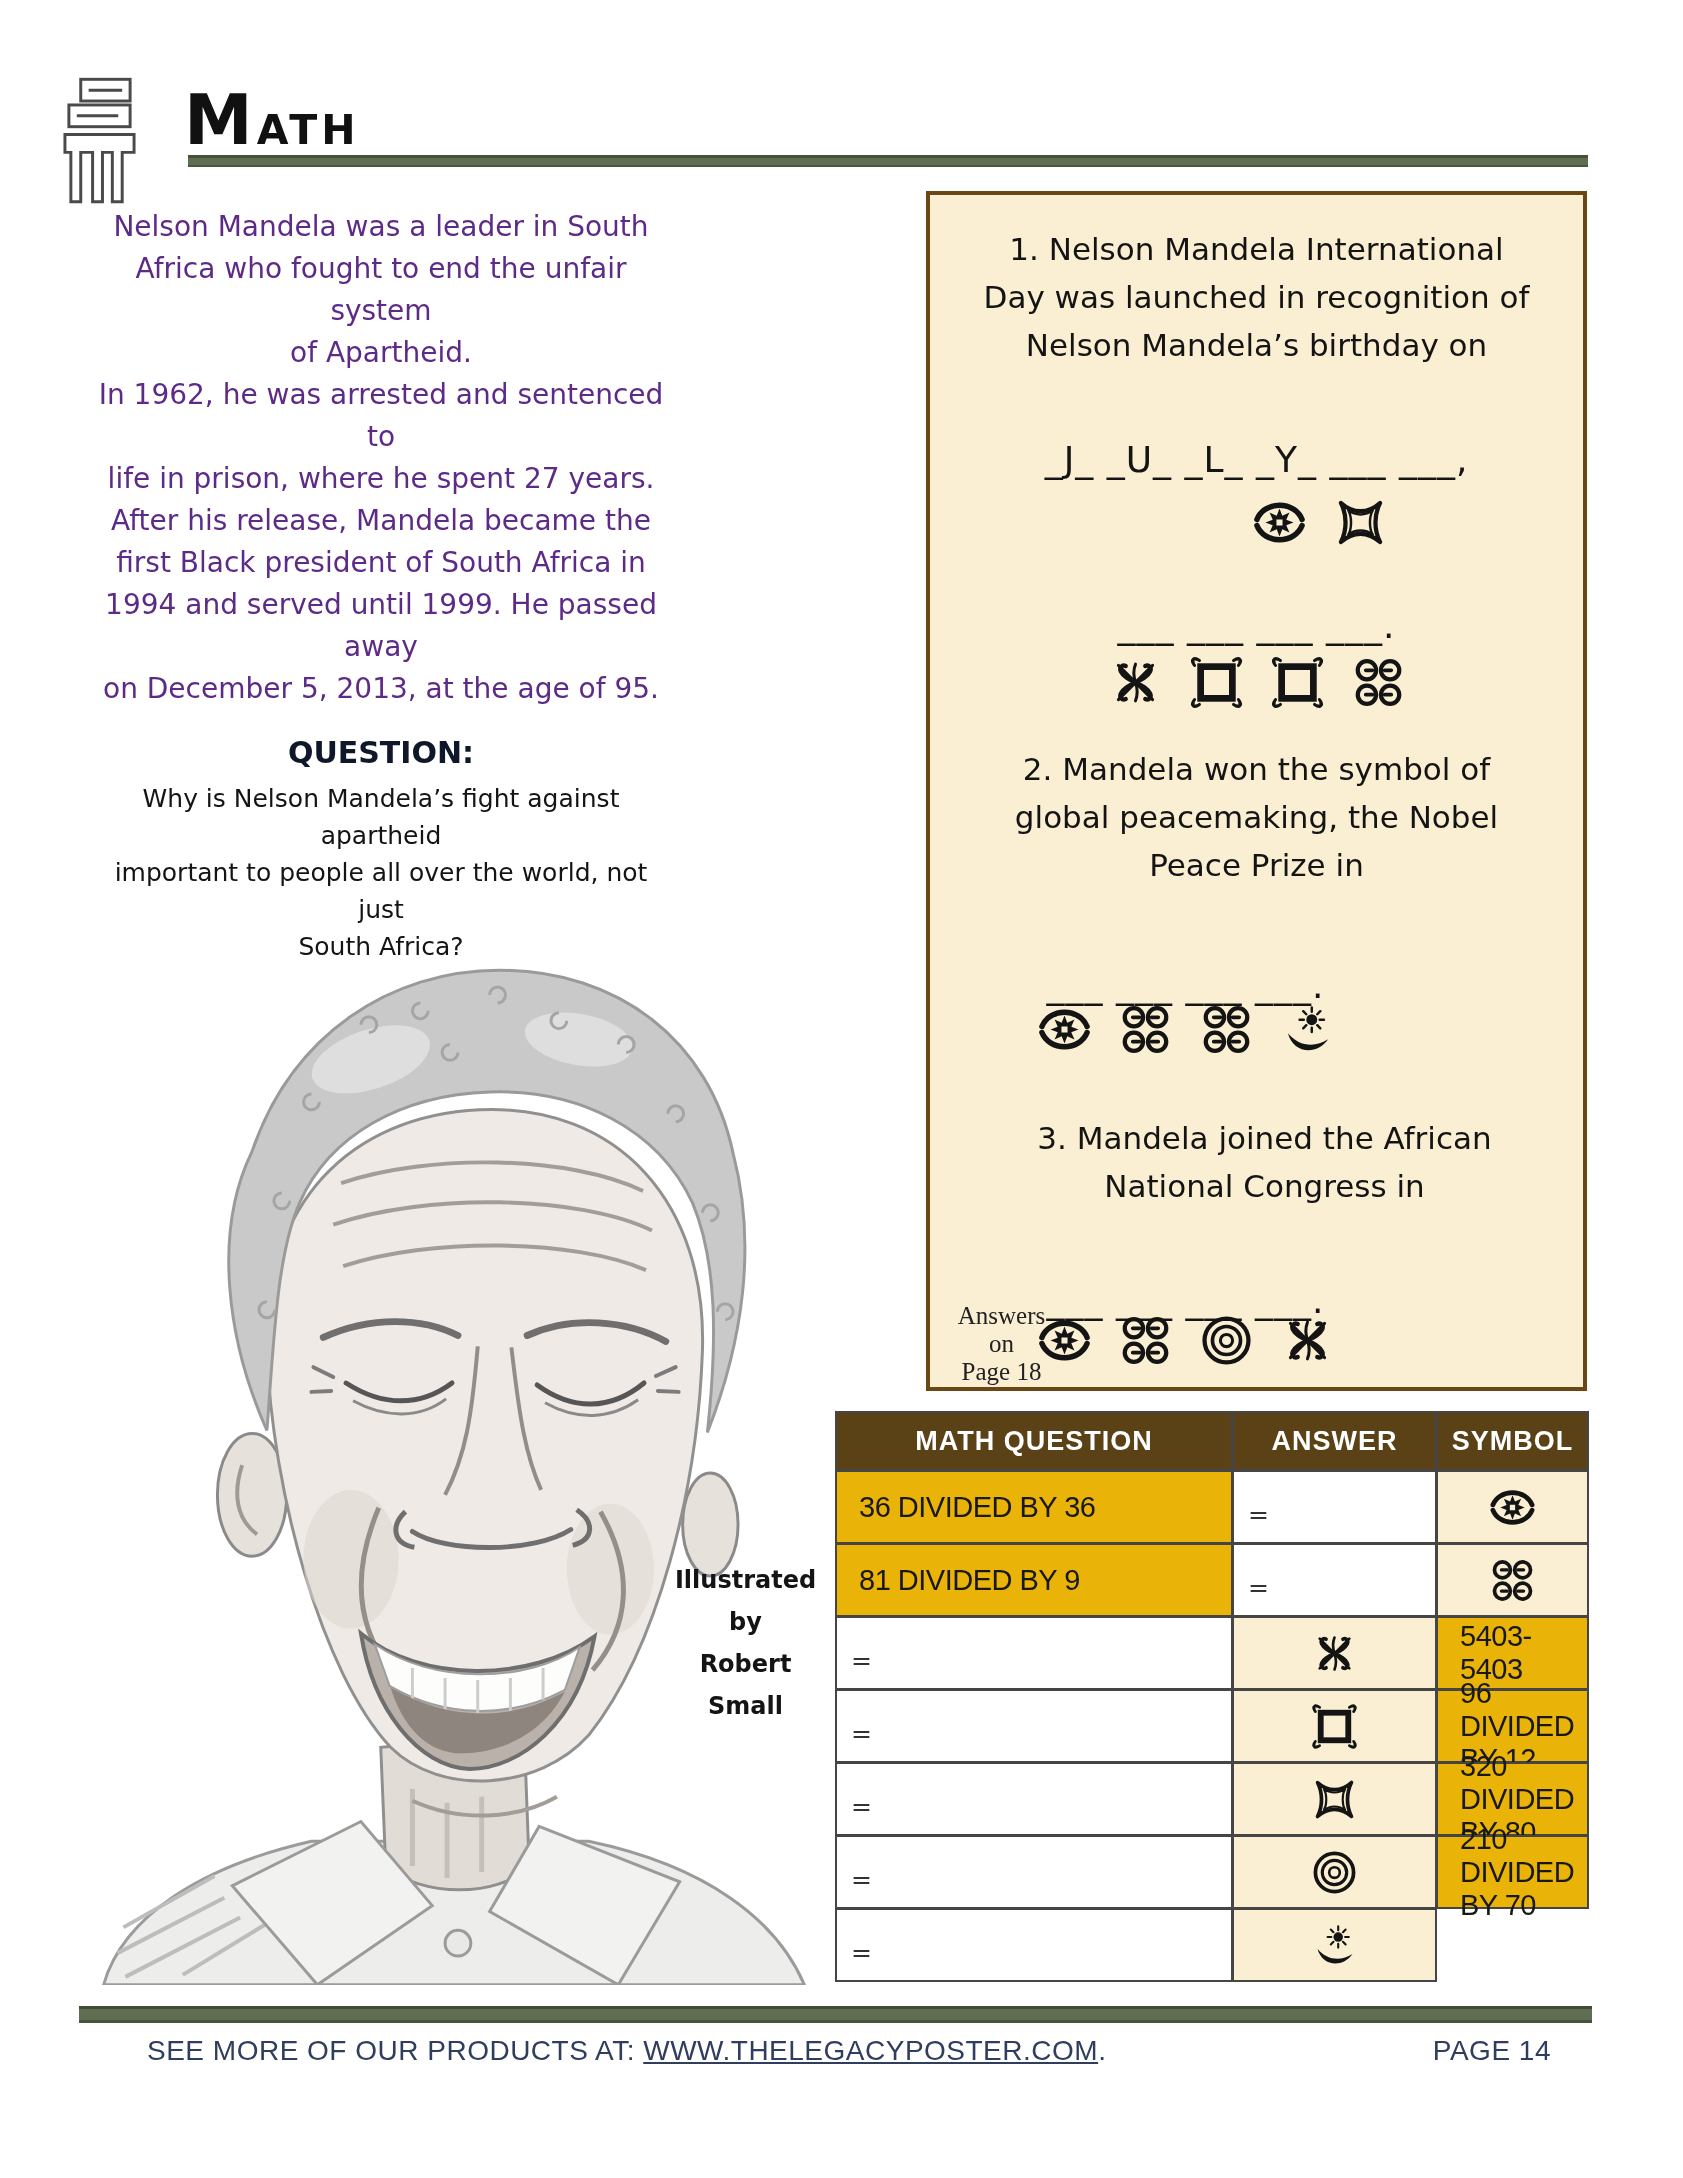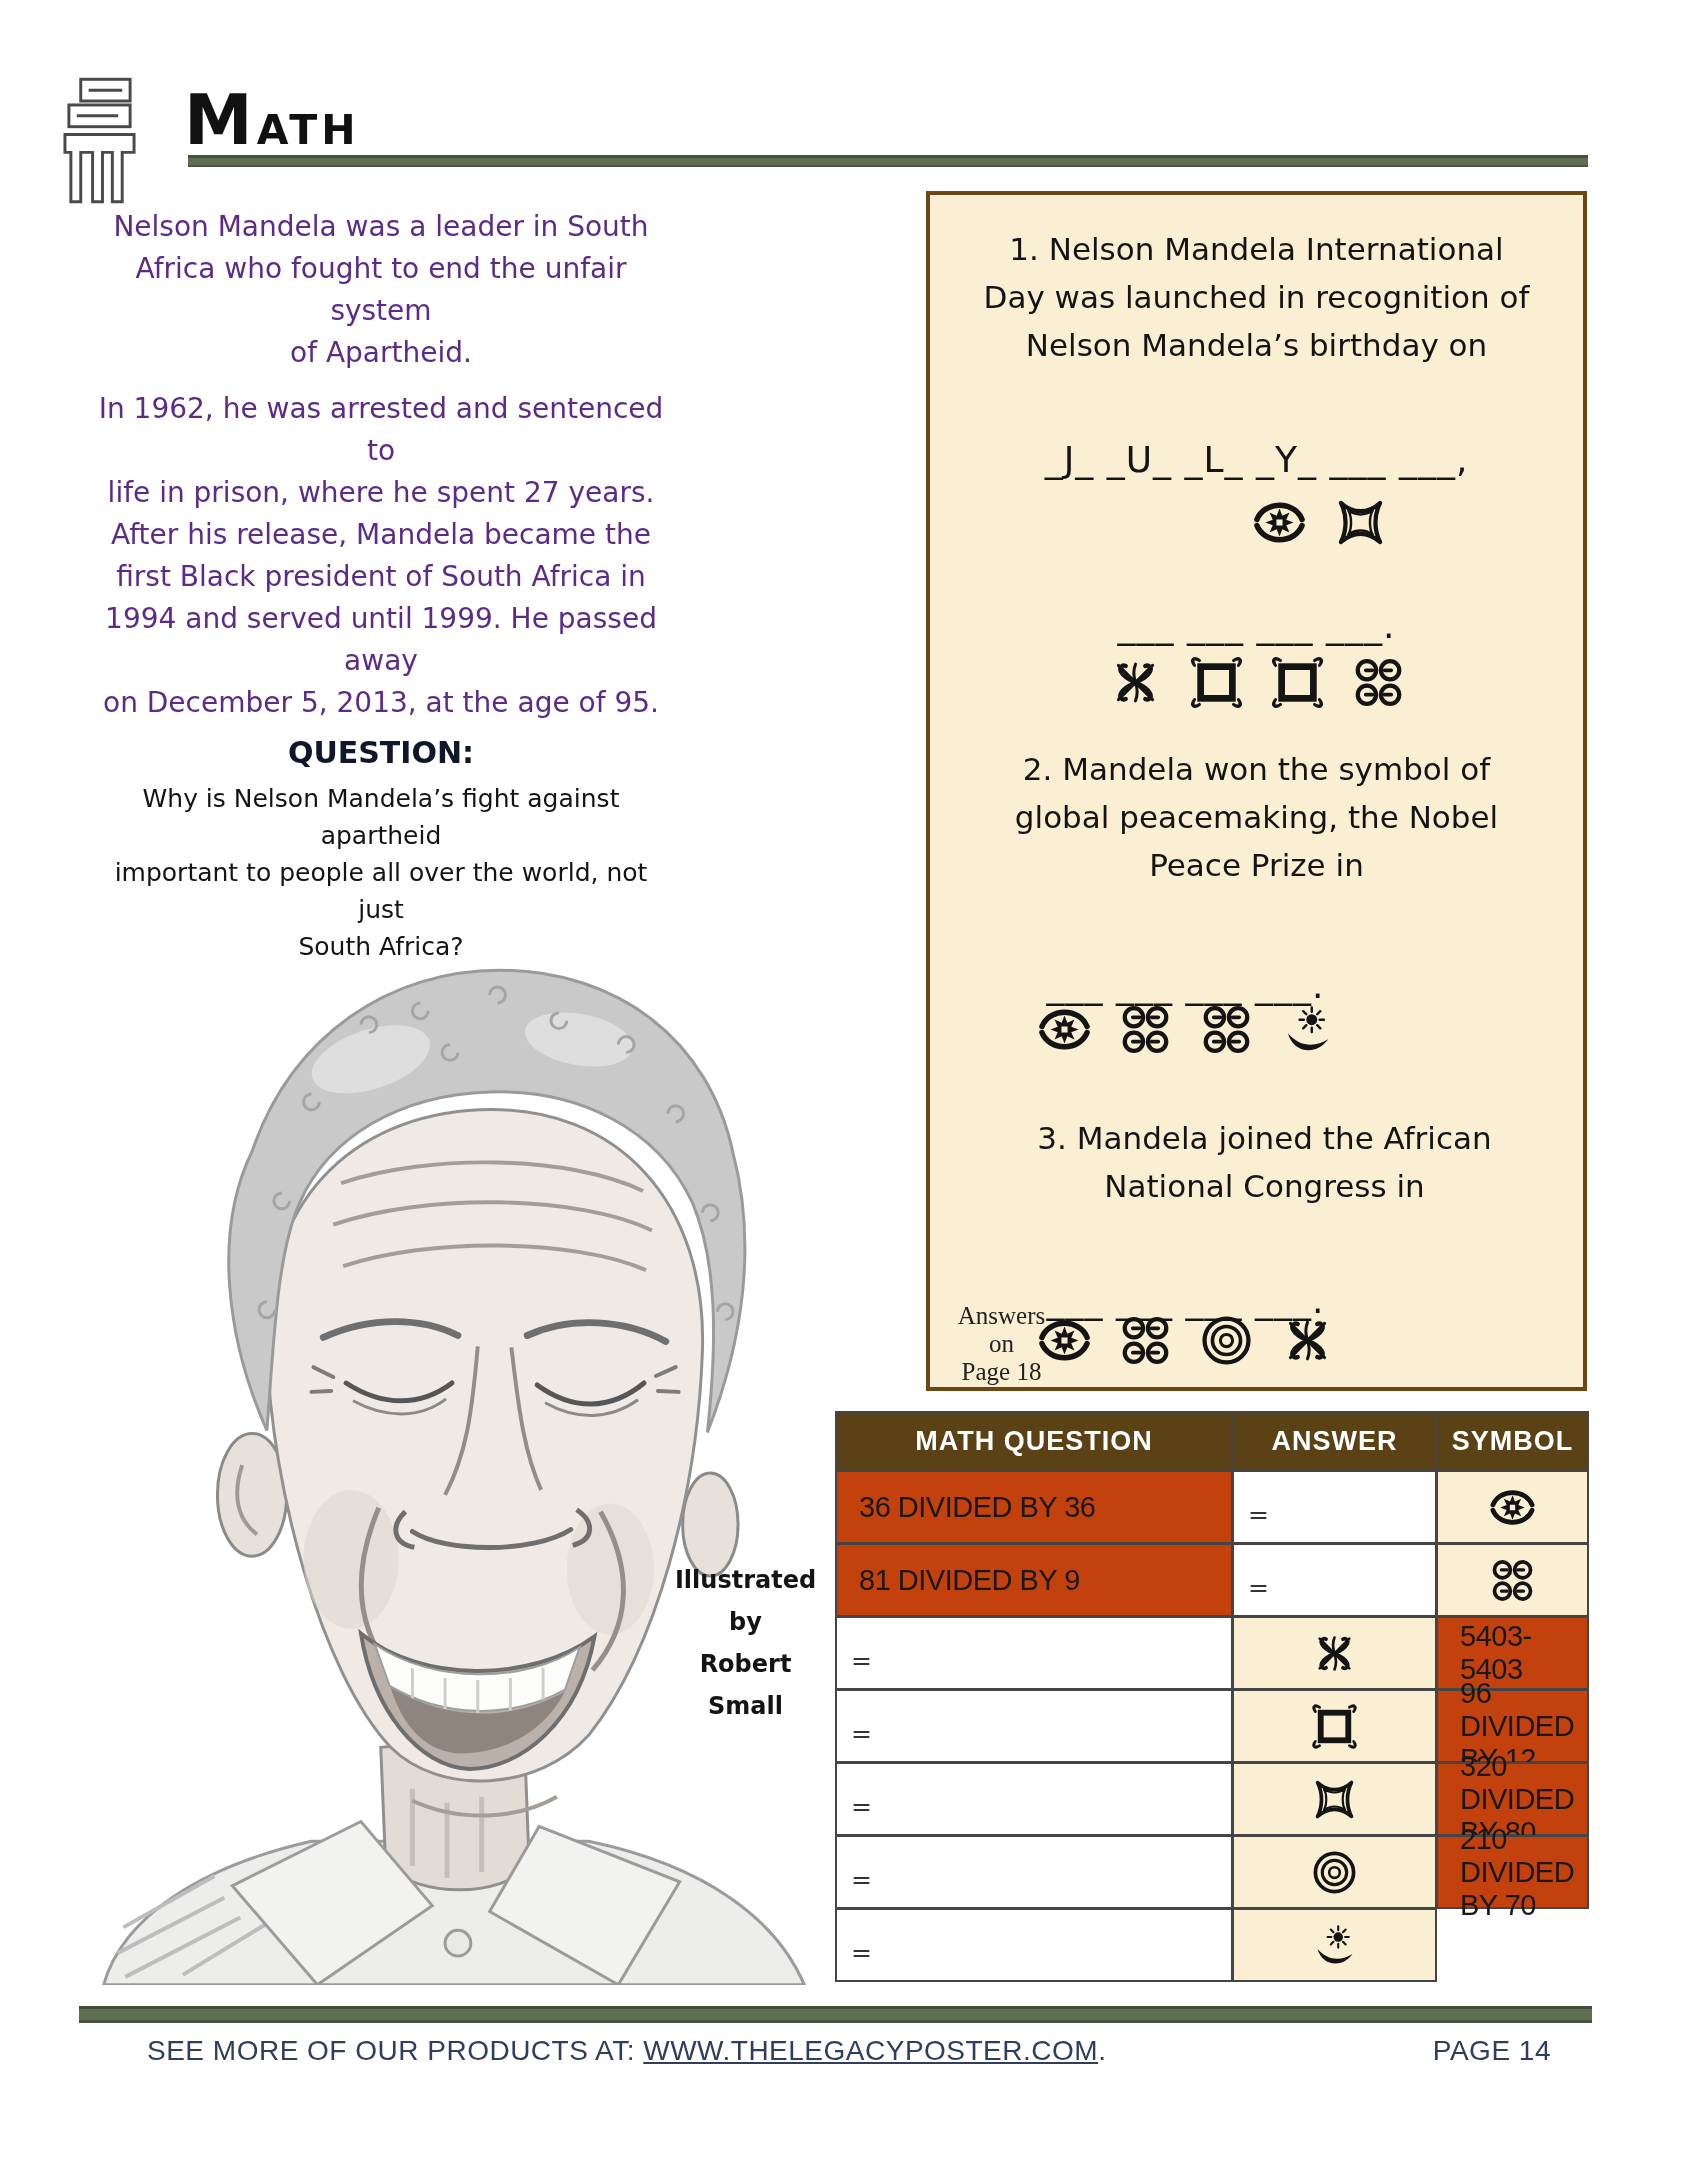--- a/index.html
+++ b/index.html
@@ -20,21 +20,21 @@
     position:absolute; left:188px; top:155px; width:1400px; height:12px;
     background:#5F6E52;
     box-shadow: inset 0 3px 0 rgba(35,45,25,.45), inset 0 -2px 0 rgba(35,45,25,.35);
   }
 
   
   .intro {
     position:absolute; left:94px; top:206px; width:574px; text-align:center;
     color:#5D2B87; font-size:28px; line-height:42px;
   }
-  .intro .para2 { margin-top:14px; }
+  .intro .para2 { }
   .question-block { position:absolute; left:94px; top:735px; width:574px; text-align:center; }
   .question-label { color:#0f172a; font-weight:700; font-size:30px; margin-bottom:10px; }
   .question-text  { color:#141414; font-size:25px; line-height:37px; }
 
   .portrait { position:absolute; left:64px; top:876px; width:777px; height:1109px; }
   .credit {
     position:absolute; left:654px; top:1559px; width:183px; text-align:center;
     font-size:24px; line-height:42px; color:#141414;font-weight:bold;
   }
 
@@ -60,21 +60,21 @@
     position:absolute; left:837px; top:1413px; width:749px;
     display:grid; grid-template-columns:394px 201px 149px;
     grid-template-rows:56px repeat(7, 70px); gap:3px;
   }
   .math-table > div { box-shadow:0 0 0 2px #454545; display:flex; align-items:center; }
   .th {
     background:#5A4116; color:#ffffff; justify-content:center;
     font-family:"Liberation Sans", sans-serif; font-weight:700; font-size:27px; letter-spacing:1px;
   }
   .td-q {
-    background:#c2410c; padding-left:22px; box-sizing:border-box;
+    background:#eab308; padding-left:22px; box-sizing:border-box;
     font-family:"Liberation Sans", sans-serif; font-size:29px; color:#181818; letter-spacing:-0.5px;
   }
   .td-a { background:#ffffff; padding-left:14px; box-sizing:border-box; font-size:25px; color:#333; align-items:flex-start; padding-top:14px; }
   .td-s { background:#FAEFD2; justify-content:center; }
   .td-s .adinkra { width:53px; height:53px; }
 
   
   .rule-bottom {
     position:absolute; left:79px; top:2006px; width:1513px; height:17px;
     background:#5F6E52;

